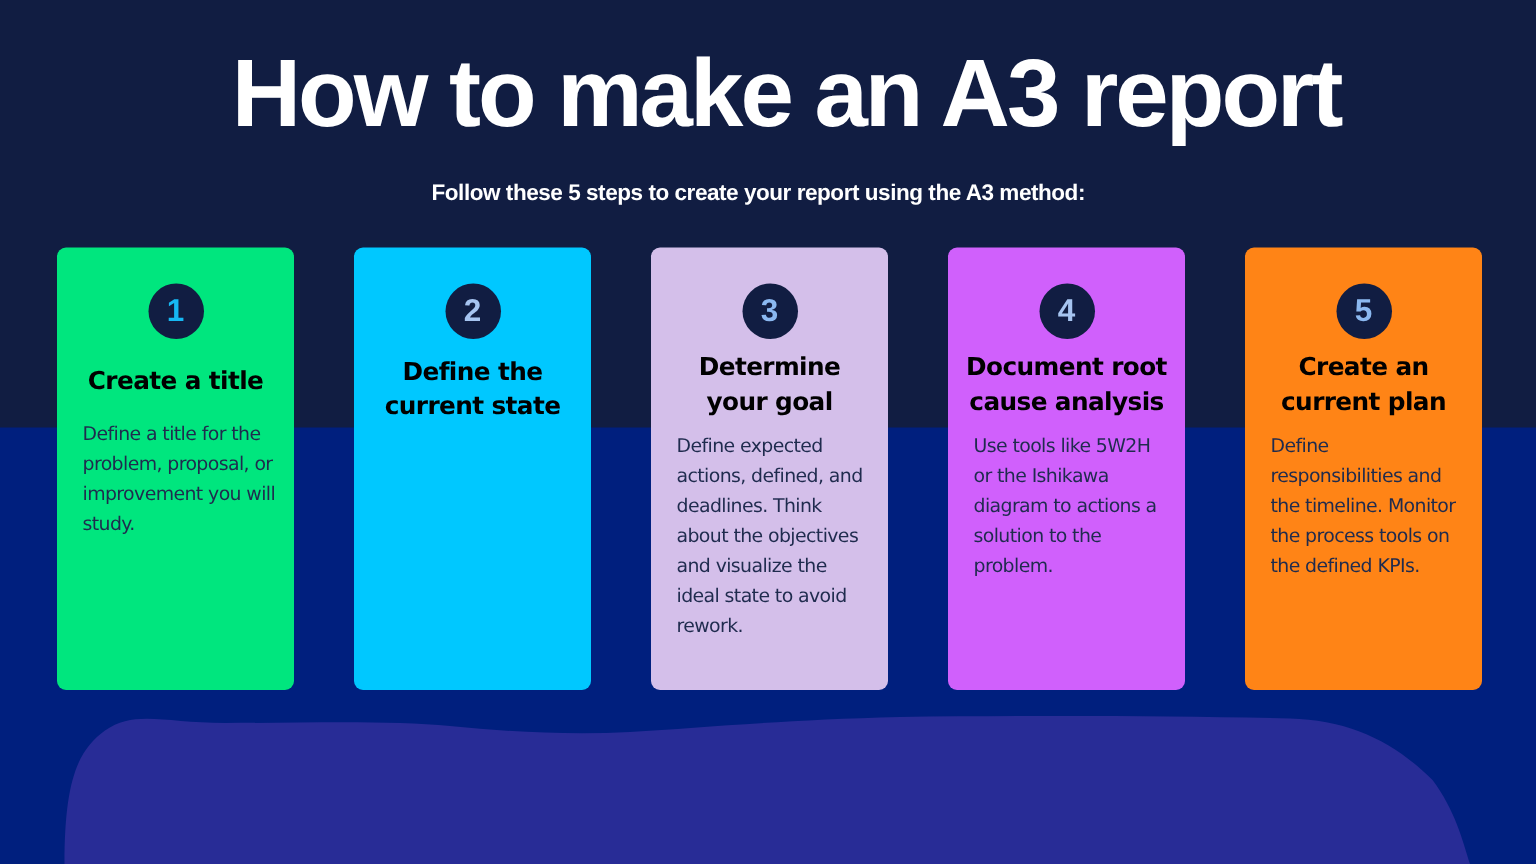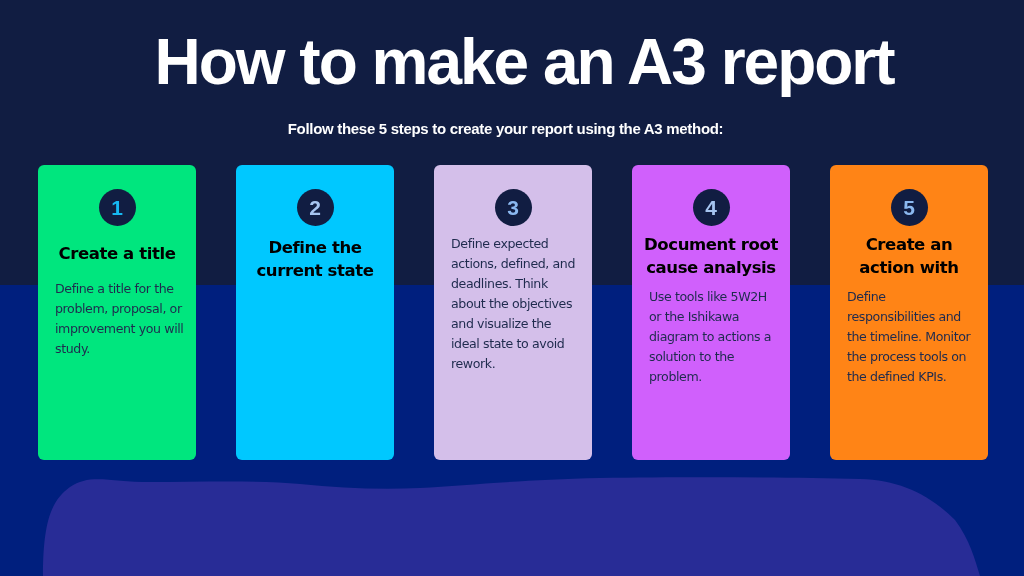--- a/index.html
+++ b/index.html
@@ -80,30 +80,31 @@
   <div class="badge">
     <span style="color:#a6c4f0;">2</span>
   </div>
   <div class="card-title" style="padding:0 18px;margin-top:10px;">Define the current state</div>
 </div>
 
 <div class="card" style="left:434px; background:#d4bfea;">
   <div class="badge">
     <span style="color:#8bb8f0;">3</span>
   </div>
+  <div class="card-title" style="padding:0 28px;">Determine your goal</div>
   <div class="card-desc">Define expected actions, defined, and deadlines. Think about the objectives and visualize the ideal state to avoid rework.</div>
 </div>
 
 <div class="card" style="left:632px; background:#d060fc;">
   <div class="badge">
     <span style="color:#a6c4f0;">4</span>
   </div>
   <div class="card-title">Document root cause analysis</div>
   <div class="card-desc">Use tools like 5W2H or the Ishikawa diagram to actions a solution to the problem.</div>
 </div>
 
 <div class="card" style="left:830px; background:#ff8416;">
   <div class="badge">
     <span style="color:#8bb8f0;">5</span>
   </div>
-  <div class="card-title" style="padding:0 22px;">Create an action with</div>
+  <div class="card-title" style="padding:0 22px;">Create an current plan</div>
   <div class="card-desc">Define responsibilities and the timeline. Monitor the process tools on the defined KPIs.</div>
 </div>
 
 </body></html>

